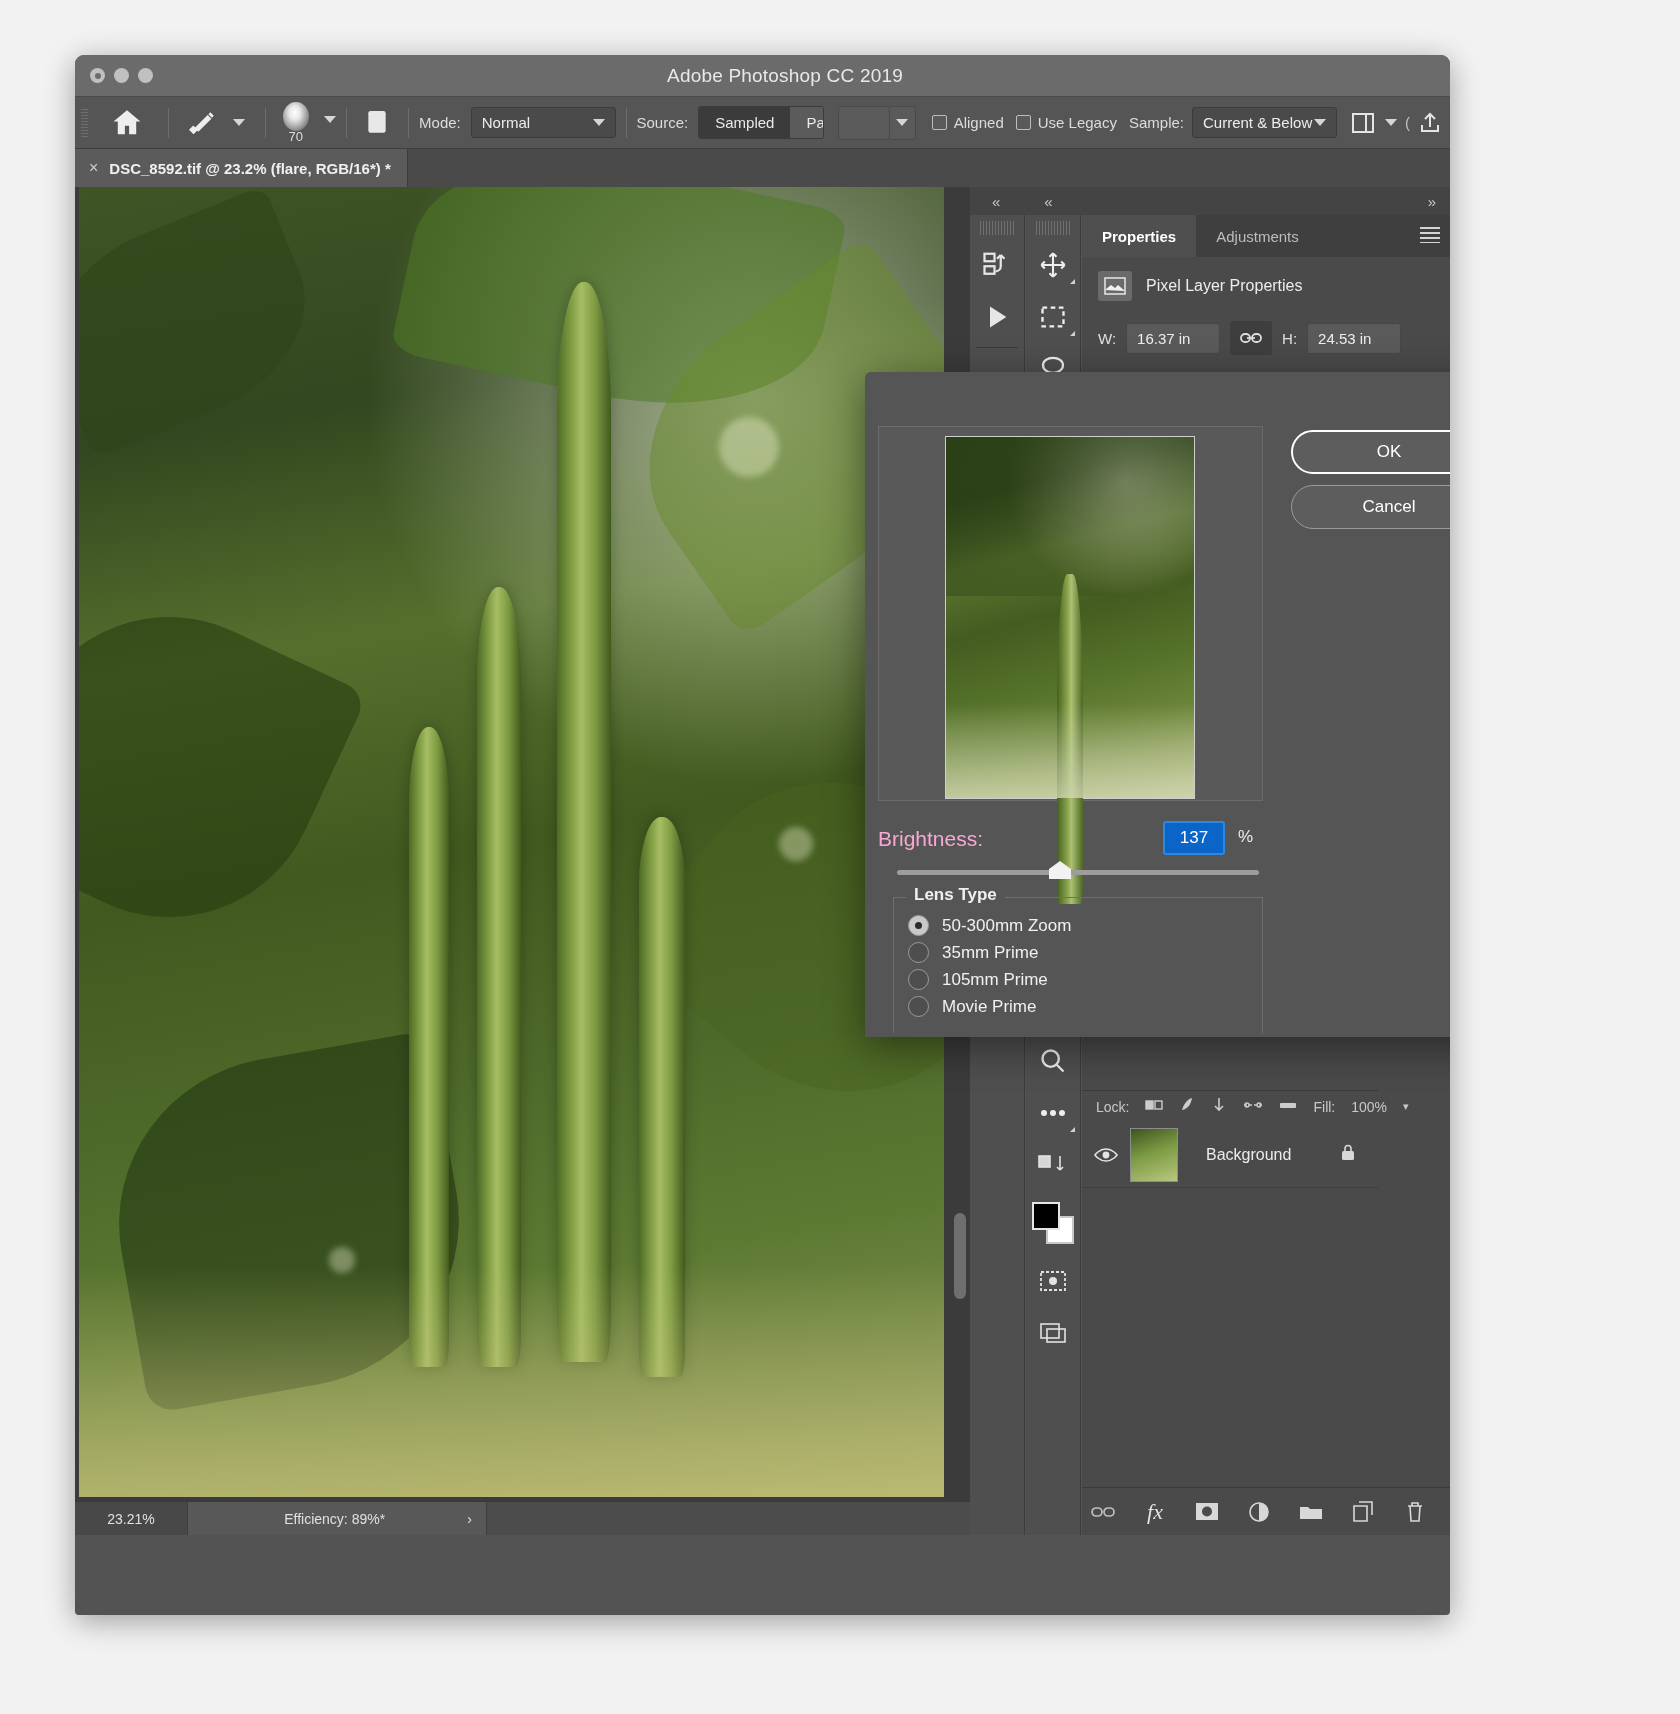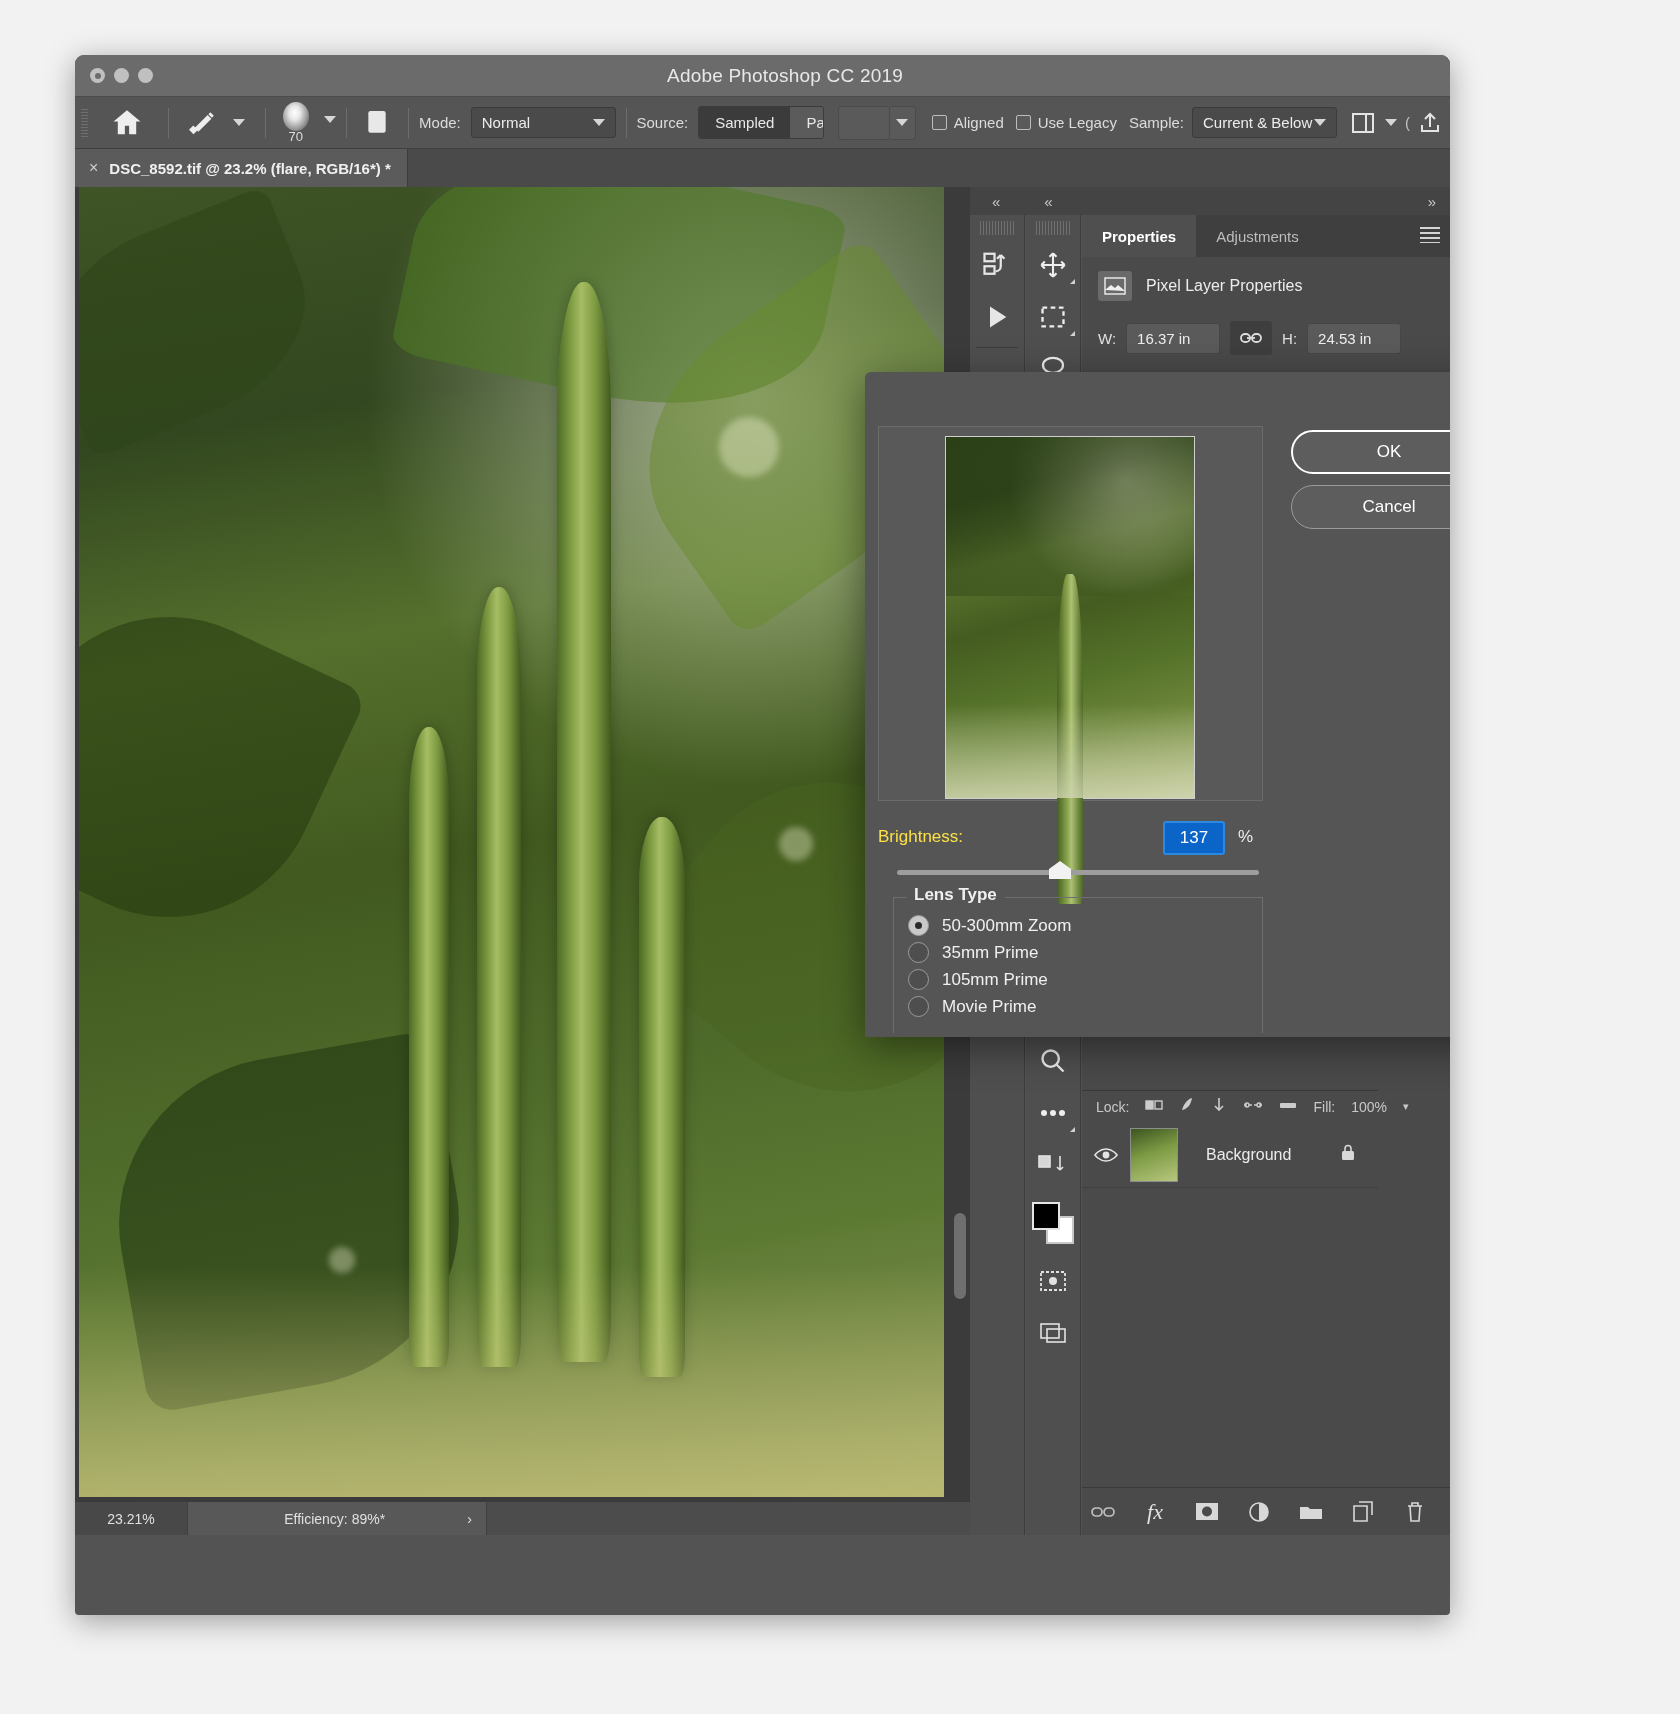--- a/index.html
+++ b/index.html
@@ -209,21 +209,21 @@
     position:absolute; right:26px; width:196px; height:44px; border-radius:22px;
     background:#5d5d5d; color:#fff; font-size:17px;
     display:flex; align-items:center; justify-content:center; cursor:pointer;
   }
   .dlg-btn.ok{ top:58px; border:2px solid #ffffff; }
   .dlg-btn.cancel{ top:113px; border:1px solid #9a9a9a; }
   .bright-row{
     position:absolute; left:13px; top:455px; width:385px;
     display:flex; align-items:center;
   }
-  .bright-label{ font-size:17px;color:#fde047; }
+  .bright-label{ font-size:21px;color:#f9a8d4; }
   .num-input{
     position:absolute; left:285px; top:-6px; width:62px; height:34px;
     background:#0b64c8; color:#fff; border:2px solid #2b8ae0; border-radius:3px;
     display:flex; align-items:center; justify-content:center; font-size:17px;
   }
   .pct{ position:absolute; left:360px; top:0; font-size:17px; color:#ececec;}
   .slider{
     position:absolute; left:32px; top:498px; width:362px; height:5px;
     background:#9d9d9d; border-radius:3px;
   }

